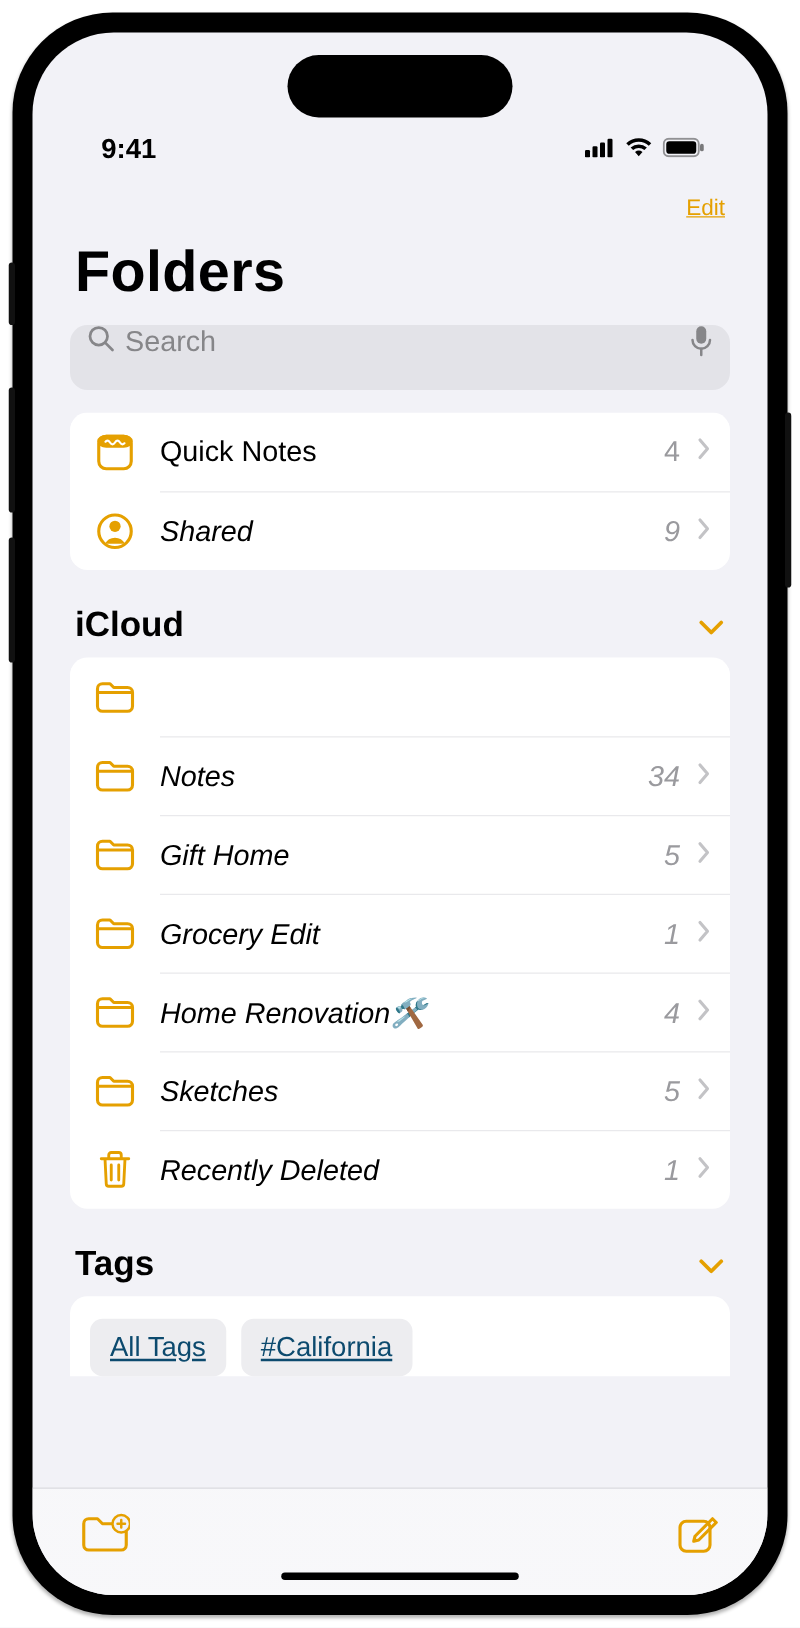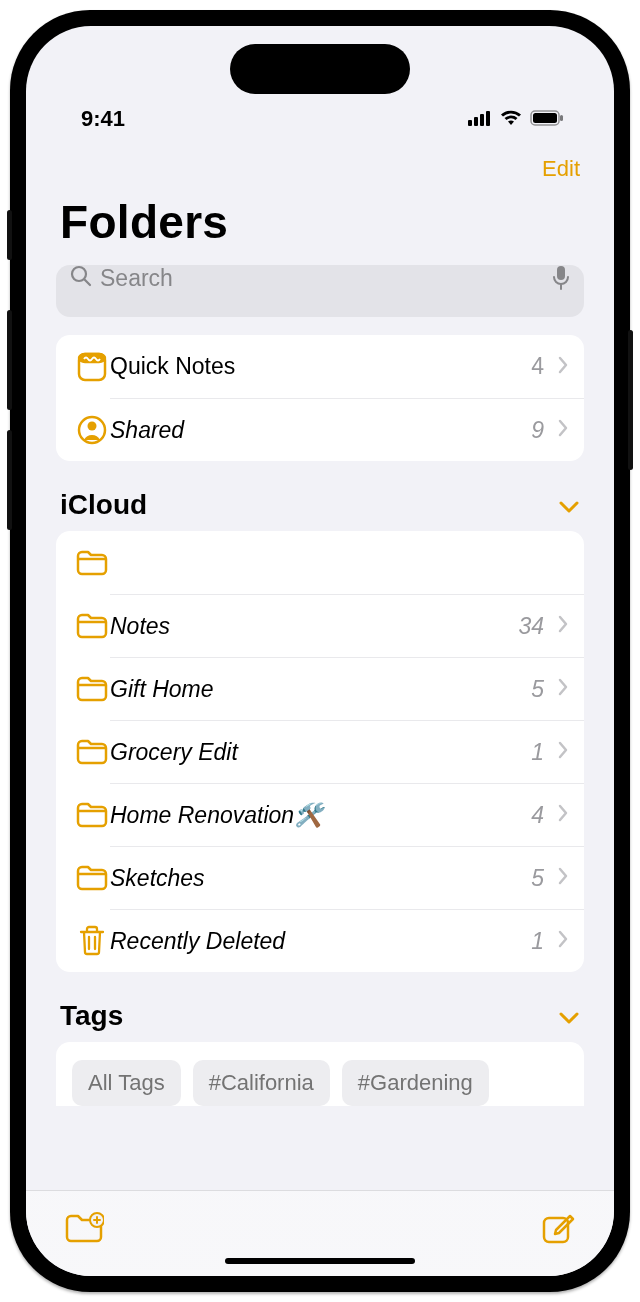--- a/index.html
+++ b/index.html
@@ -63,21 +63,21 @@
       font-weight:600;
       font-size: 22px;
       margin-top: 48px;
     }
     .status-right { display:flex; gap:7px; align-items:center; }
     .nav-row {
       display:flex;
       justify-content:flex-end;
       padding: 12px 34px 8px;
     }
-    .edit-link { color:#e5a000; font-size: 22px; font-weight:400; }
+    .edit-link { color:#e5a000; font-size: 18px; font-weight:400;text-decoration:underline; }
     .title {
       font-size: 46px;
       font-weight: 700;
       padding: 5px 34px 16px;
       letter-spacing: 0.3px;
     }
     .search-box {
       margin: 0 30px 18px;
       background: #e3e3e8;
       border-radius: 14px;
@@ -99,20 +99,21 @@
       background:#fff;
       border-radius: 14px;
       overflow:hidden;
       margin-bottom: 28px;
     }
     .row {
       display:flex;
       align-items:center;
       height: 63px;
       padding-left: 18px;
+      gap: 18px;
     }
     .row-inner {
       flex:1;
       display:flex;
       align-items:center;
       height:100%;
       padding-right: 16px;
       gap: 14px;
     }
     .row + .row .row-inner { border-top: 1px solid #e9e9ec; font-style: italic; }
@@ -137,21 +138,22 @@
       background:#fff;
       border-radius: 14px 14px 0 0;
       padding: 18px 16px 0;
     }
     .tag-chips { display:flex; gap:12px; }
     .chip {
       background:#ededf0;
       border-radius:10px;
       padding: 10px 16px;
       font-size:22px;
-      color:#737373;
+      color:#0c4a6e;
+      text-decoration:underline;
     }
     .toolbar {
       height: 86px;
       background: linear-gradient(to bottom, rgba(248,248,250,0.92), rgba(248,248,250,0.96));
       border-top: 1px solid #dcdcdf;
       display:flex;
       justify-content:space-between;
       align-items:center;
       padding: 0 38px 8px;
       color:#e5a000;
@@ -371,21 +373,20 @@
           <svg width="22" height="14" viewBox="0 0 22 14">
               <path d="M3 3 L11 11 L19 3" fill="none" stroke="#e5a000" stroke-width="3" stroke-linecap="round" stroke-linejoin="round"></path>
             </svg>
         </span>
       </div>
 
       <div class="tags-card">
         <div class="tag-chips">
           <span class="chip">All Tags</span>
           <span class="chip">#California</span>
-          <span class="chip">#Gardening</span>
         </div>
       </div>
 
     </div>
 
     <div class="toolbar">
       <span>
         <svg width="40" height="34" viewBox="0 0 40 34">
             <path d="M3 9 A4 4 0 0 1 7 5 H14 L18 9 H33 A4 4 0 0 1 37 13 V26 A4 4 0 0 1 33 30 H7 A4 4 0 0 1 3 26 Z" fill="none" stroke="#e5a000" stroke-width="2.5" stroke-linejoin="round"></path>
             <circle cx="33" cy="9" r="7" fill="#f2f2f6" stroke="#e5a000" stroke-width="2"></circle>

